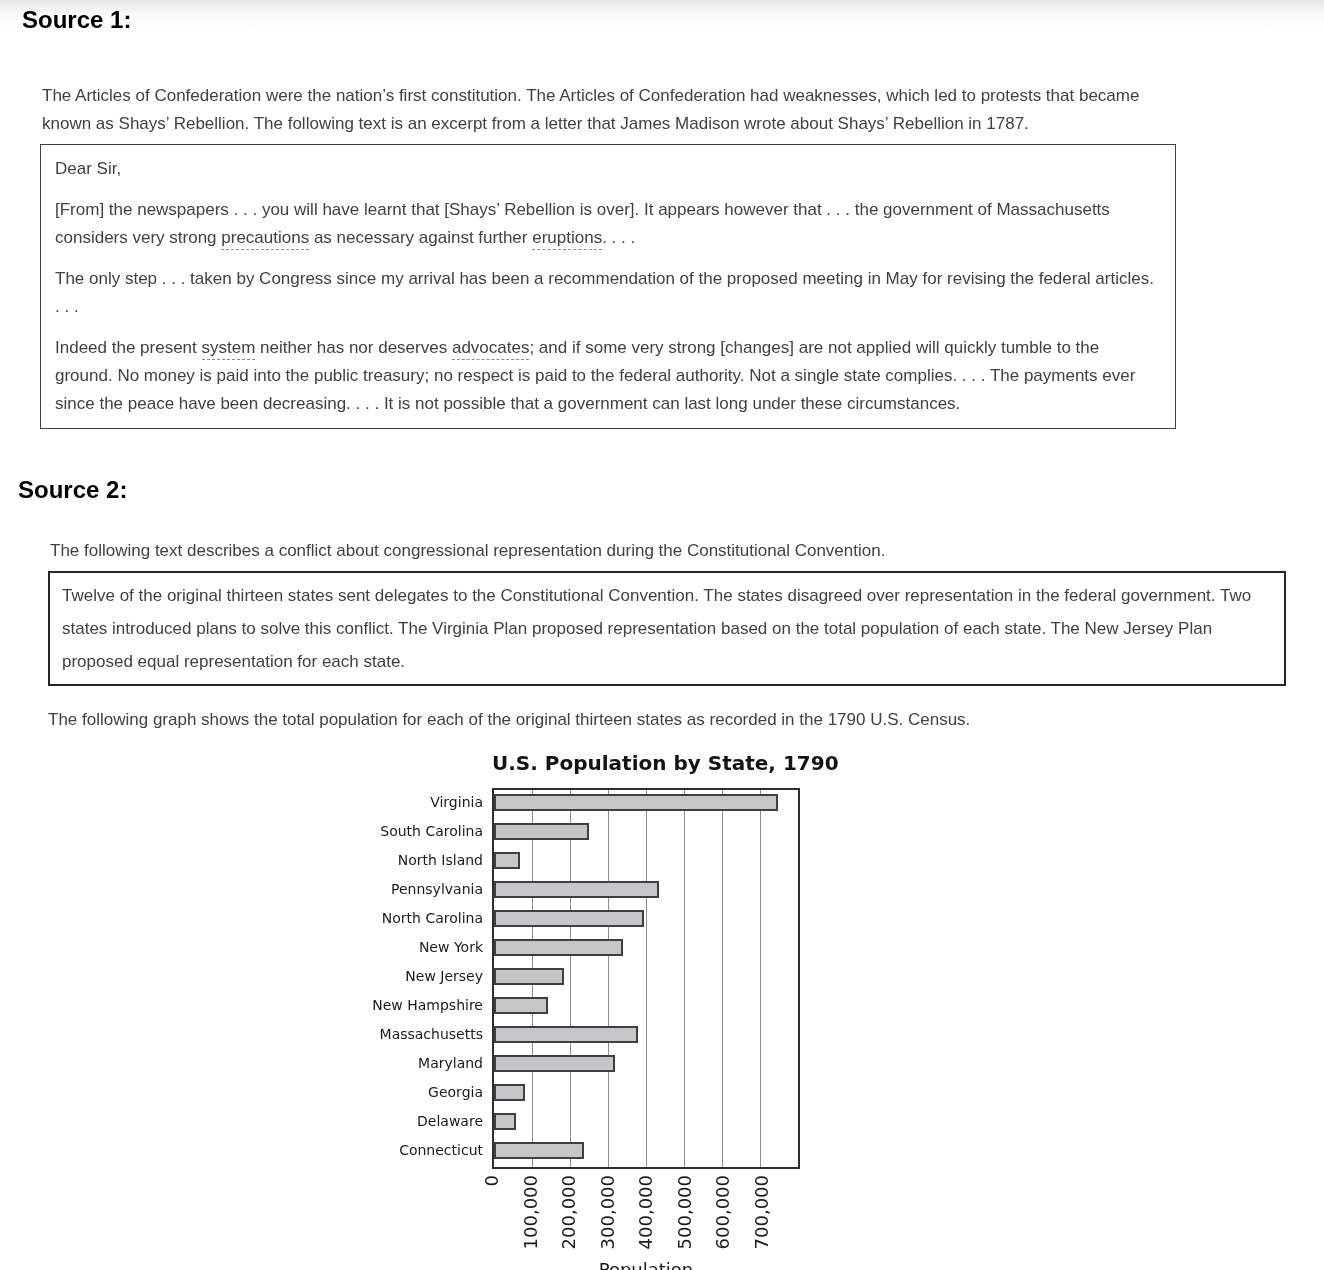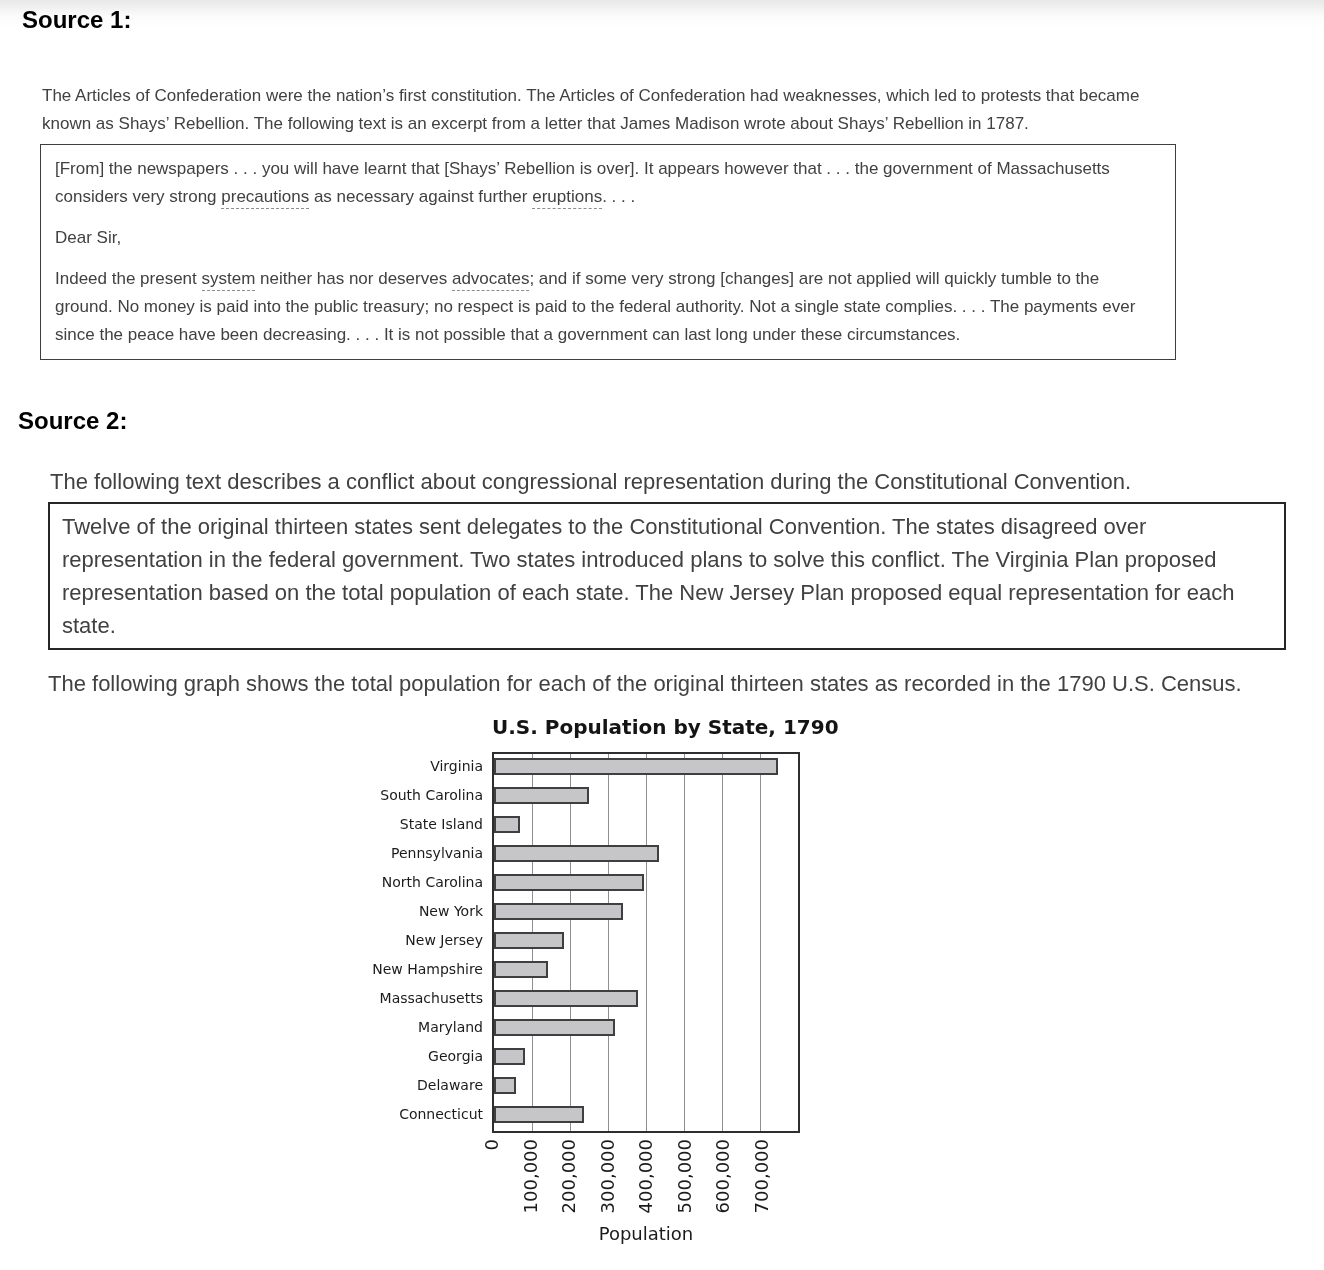--- a/index.html
+++ b/index.html
@@ -32,21 +32,21 @@
     border: 1px solid #3f3f3f;
     padding: 6px 14px 10px 14px;
     background: #ffffff;
   }
   .letter-box p { margin: 13px 0 0 0; }
   .letter-box p:first-child { margin-top: 4px; }
   .vocab {
     border-bottom: 1px dashed #8d8d8d;
     padding-bottom: 2px;
   }
-  .s2-text { font-size: 22px; color: #414141; }
+  .s2-text { font-size: 17px; color: #414141; }
   .intro2 { margin: 33px 0 0 50px; line-height: 28px; width: 1220px; }
   .conflict-box {
     margin: 6px 0 0 48px;
     width: 1238px;
     border: 2px solid #262626;
     padding: 6px 12px;
     line-height: 33px;
     background: #ffffff;
   }
   .graph-intro { margin: 20px 0 0 48px; line-height: 28px; width: 1220px; }
@@ -133,40 +133,41 @@
 </head>
 <body>
 
 <div class="page">
 
   <div class="src-heading" id="source1-heading">Source 1:</div>
 
   <p class="body-text intro1">The Articles of Confederation were the nation’s first constitution. The Articles of Confederation had weaknesses, which led to protests that became known as Shays’ Rebellion. The following text is an excerpt from a letter that James Madison wrote about Shays’ Rebellion in 1787.</p>
 
   <div class="letter-box body-text" id="letter-box">
+      <p><span>Dear Sir,</span></p>
       <p><span>[From] the newspapers . . . you will have learnt that [Shays’ Rebellion is over]. It appears however that . . . the government of Massachusetts considers very strong </span><span class="vocab">precautions</span><span> as necessary against further </span><span class="vocab">eruptions</span><span>. . . .</span></p>
-      <p><span>Dear Sir,</span></p>
+      <p><span>The only step . . . taken by Congress since my arrival has been a recommendation of the proposed meeting in May for revising the federal articles. . . .</span></p>
       <p><span>Indeed the present </span><span class="vocab">system</span><span> neither has nor deserves </span><span class="vocab">advocates</span><span>; and if some very strong [changes] are not applied will quickly tumble to the ground. No money is paid into the public treasury; no respect is paid to the federal authority. Not a single state complies. . . . The payments ever since the peace have been decreasing. . . . It is not possible that a government can last long under these circumstances.</span></p>
     </div>
 
   <div class="src-heading" id="source2-heading">Source 2:</div>
 
   <p class="s2-text intro2">The following text describes a conflict about congressional representation during the Constitutional Convention.</p>
 
   <div class="conflict-box s2-text">Twelve of the original thirteen states sent delegates to the Constitutional Convention. The states disagreed over representation in the federal government. Two states introduced plans to solve this conflict. The Virginia Plan proposed representation based on the total population of each state. The New Jersey Plan proposed equal representation for each state.</div>
 
   <p class="s2-text graph-intro">The following graph shows the total population for each of the original thirteen states as recorded in the 1790 U.S. Census.</p>
 
   <div class="chart">
     <div class="chart-title">U.S. Population by State, 1790</div>
     <div class="chart-body">
       <div class="ylabels" id="ylabels">
           <div class="ylab">Virginia</div>
           <div class="ylab">South Carolina</div>
-          <div class="ylab">State Island</div>
+          <div class="ylab">North Island</div>
           <div class="ylab">Pennsylvania</div>
           <div class="ylab">North Carolina</div>
           <div class="ylab">New York</div>
           <div class="ylab">New Jersey</div>
           <div class="ylab">New Hampshire</div>
           <div class="ylab">Massachusetts</div>
           <div class="ylab">Maryland</div>
           <div class="ylab">Georgia</div>
           <div class="ylab">Delaware</div>
           <div class="ylab">Connecticut</div>

